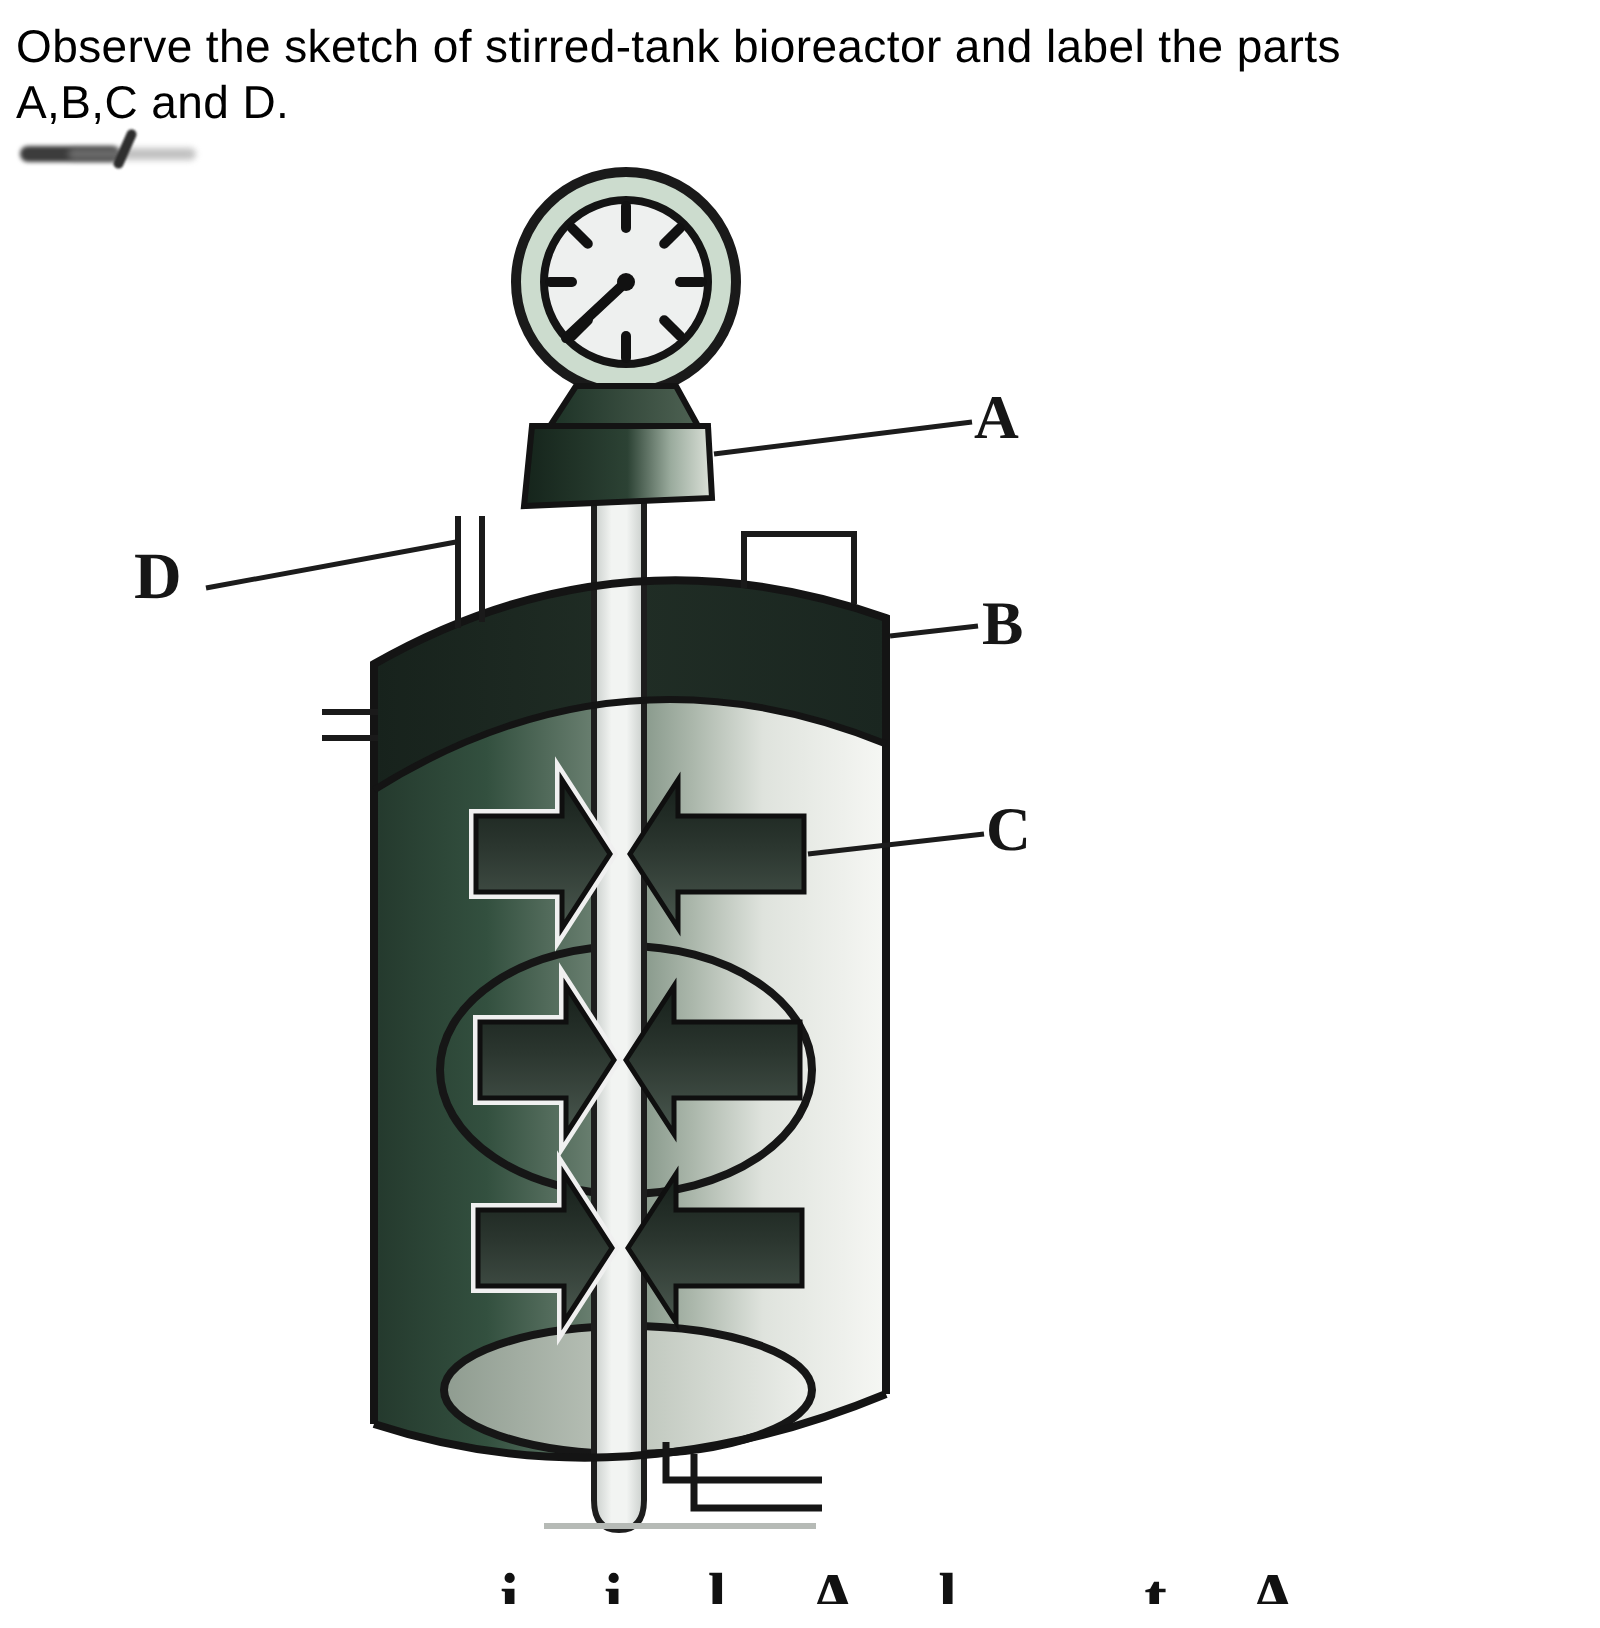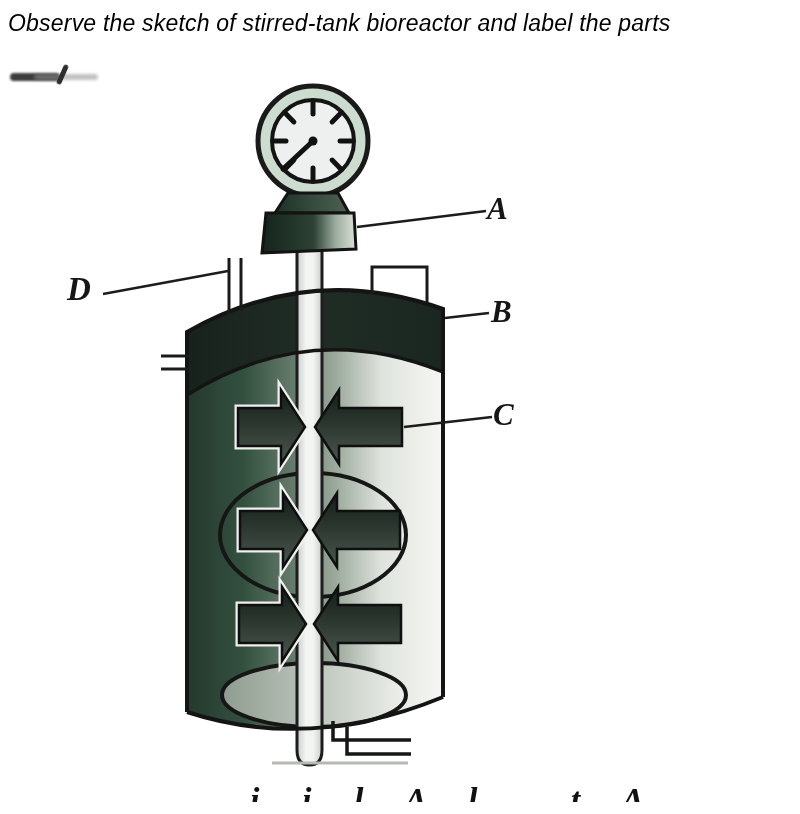--- a/index.html
+++ b/index.html
@@ -1,19 +1,18 @@
 <!DOCTYPE html>
 <html style="--band-dark: #1d2a23; --interior-green: #2c4538; --interior-light: #f4f5f3; --gauge-ring: #ccdcce; --gauge-face: #edf0ef; --impeller-dark: #27322b; --shaft-light: #e6e9e7; --outline: #1a1a1a;"><head>
 <meta charset="utf-8">
 <style>
   html,body{margin:0;padding:0;background:#ffffff;}
   .page{
     position:relative;width:738px;height:814px;background:#ffffff;overflow:hidden;
     font-family:"Liberation Sans",sans-serif;
-    font-style:italic;
   }
   .question-title{
     position:absolute;left:8px;top:9px;width:780px;
     font-size:23px;line-height:28px;color:#000;font-weight:400;
     letter-spacing:0.2px;
   }
   .figure-area{position:absolute;left:0;top:0;width:800px;height:814px;}
   svg{position:absolute;left:0;top:0;}
   .part-label{
     position:absolute;
@@ -43,20 +42,21 @@
     color:#111;letter-spacing:7px;word-spacing:20px;white-space:nowrap;
   }
 </style>
 </head>
 <body>
 
 <div class="page">
 
   <div class="question-title">
     <div>Observe the sketch of stirred-tank bioreactor and label the parts</div>
+    <div>A,B,C and D.</div>
   </div>
 
   <div class="smudge-dash"></div>
   <div class="smudge-dash2"></div>
   <div class="smudge-tick"></div>
 
   <div class="figure-area">
     <svg width="800" height="814" viewBox="0 0 800 814">
       <defs>
         <linearGradient id="gradInterior" x1="0" y1="0" x2="1" y2="0">

